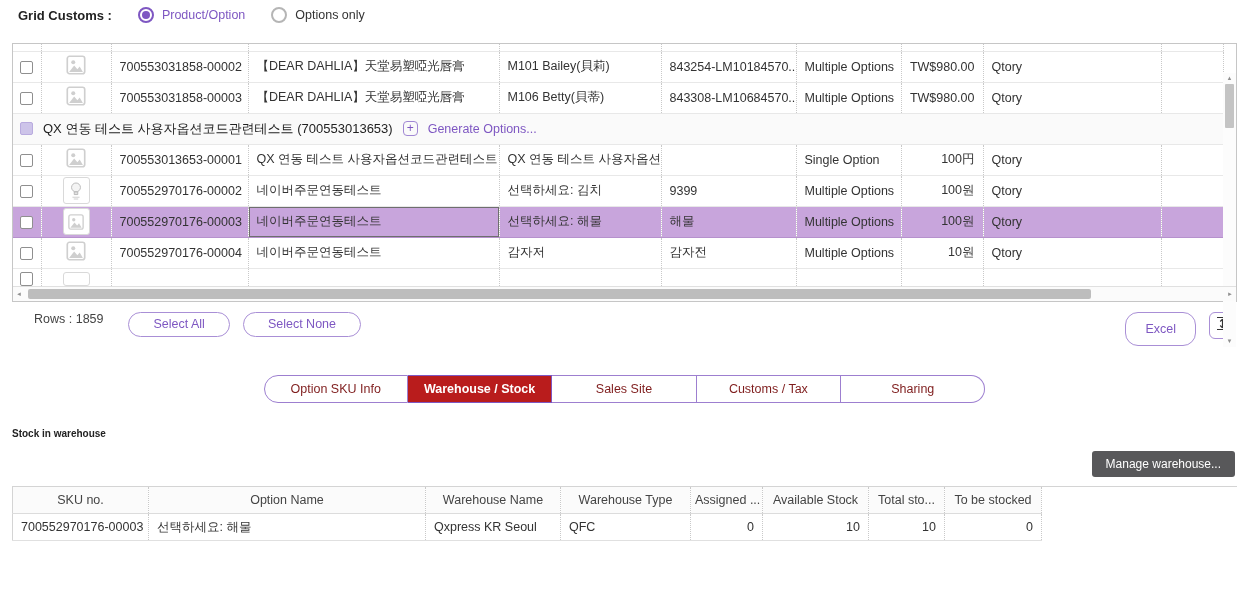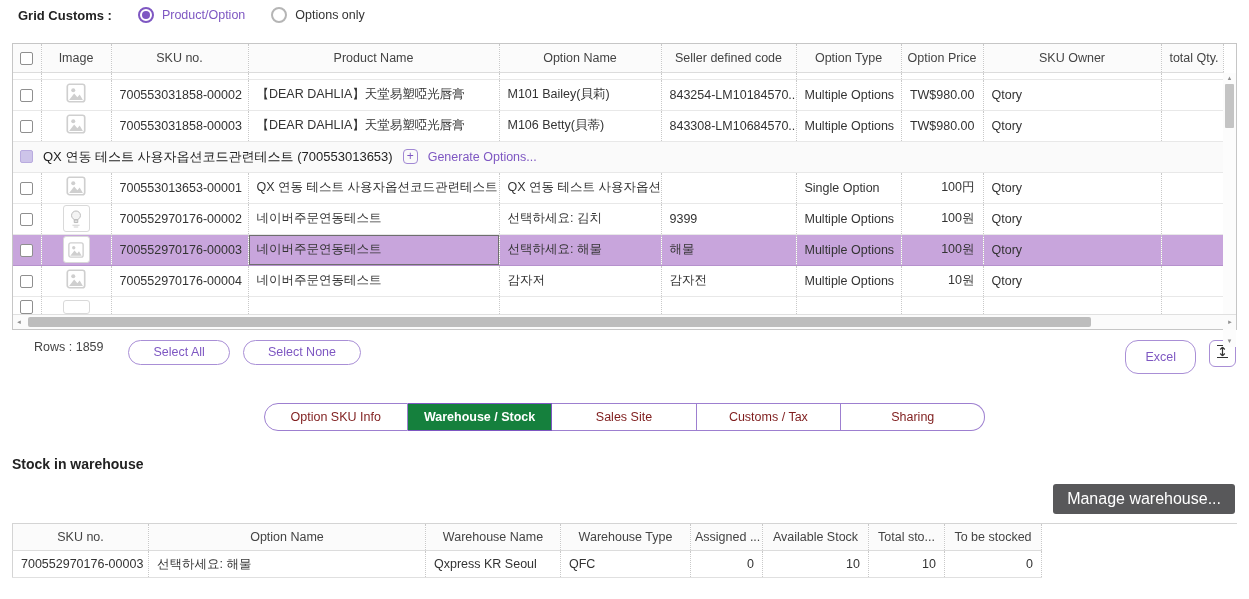--- a/index.html
+++ b/index.html
@@ -72,26 +72,26 @@
   .btn-expand { width: 27px; height: 27px; border: 1px solid #a98fd6; border-radius: 6px; background: #fff; display: inline-flex; align-items: center; justify-content: center; cursor: pointer; padding: 0; }
 
   
   .tabs { display: flex; width: 722px; margin: 29px auto 0; }
   .tab {
     width: 144.4px; height: 28px; border: 1px solid #9d7fd0; border-left: none;
     display: flex; align-items: center; justify-content: center; background: #fff; color: #7f1d1d; cursor: pointer;
   }
   .tab:first-child { border-left: 1px solid #9d7fd0; border-radius: 14px 0 0 14px; }
   .tab:last-child { border-radius: 0 14px 14px 0; }
-  .tab.active { background: #15803d; border-color: #7e57c2; color: #fff; font-weight: bold; text-align: right; }
-
-  
-  .stock-title { margin: 25px 0 0 12px; font-size: 14px; font-weight: bold; color: #222; }
+  .tab.active { background: #b91c1c; border-color: #7e57c2; color: #fff; font-weight: bold; text-align: right; }
+
+  
+  .stock-title { margin: 25px 0 0 12px; font-size: 10px; font-weight: bold; color: #222; }
   .manage-row { display: flex; justify-content: flex-end; margin: 12px 14px 0 0; }
-  .btn-dark { background: #58585a; color: #fff; border: none; border-radius: 3px; font-size: 16px; padding: 6px 14px; cursor: pointer; }
+  .btn-dark { background: #58585a; color: #fff; border: none; border-radius: 3px; font-size: 12px; padding: 6px 14px; cursor: pointer; }
   .stock-wrap { margin: 9px 12px 0; width: 1225px; border-top: 1px solid #d4d4d4; }
   table.stock { border-collapse: collapse; table-layout: fixed; width: 1225px; border-left: 1px solid #d4d4d4; }
   .stock th { height: 27px; background: #fbfbfb; font-weight: normal; color: #444; border-right: 1px dotted #c9c9c9; border-bottom: 1px solid #dcdcdc; padding: 0 4px; overflow: hidden; white-space: nowrap; }
   .stock td { height: 27px; border-right: 1px dotted #c9c9c9; border-bottom: 1px solid #e0e0e0; padding: 0 8px; overflow: hidden; white-space: nowrap; }
   .stock .num { text-align: right; }
   .stock th.filler, .stock td.filler { background: #fff; border: none; }
 </style>
 </head>
 <body>
 
@@ -115,32 +115,20 @@
         <col style="width:137px">
         <col style="width:251px">
         <col style="width:162px">
       <col style="width:135px">
         <col style="width:105px">
         <col style="width:82px">
         <col style="width:178px">
         <col style="width:62px">
     </colgroup>
     <tbody>
-        <tr>
-      <th class="c-cb"><span class="cb"></span></th>
-      <th>Image</th>
-      <th>SKU no.</th>
-      <th>Product Name</th>
-      <th>Option Name</th>
-      <th>Seller defined code</th>
-      <th>Option Type</th>
-      <th>Option Price</th>
-      <th>SKU Owner</th>
-      <th class="th-qty">total Qty.</th>
-    </tr>
     <tr class="part-top">
       <td></td>
           <td></td>
           <td></td>
           <td></td>
           <td></td>
           <td></td>
           <td></td>
           <td></td>
           <td></td>

